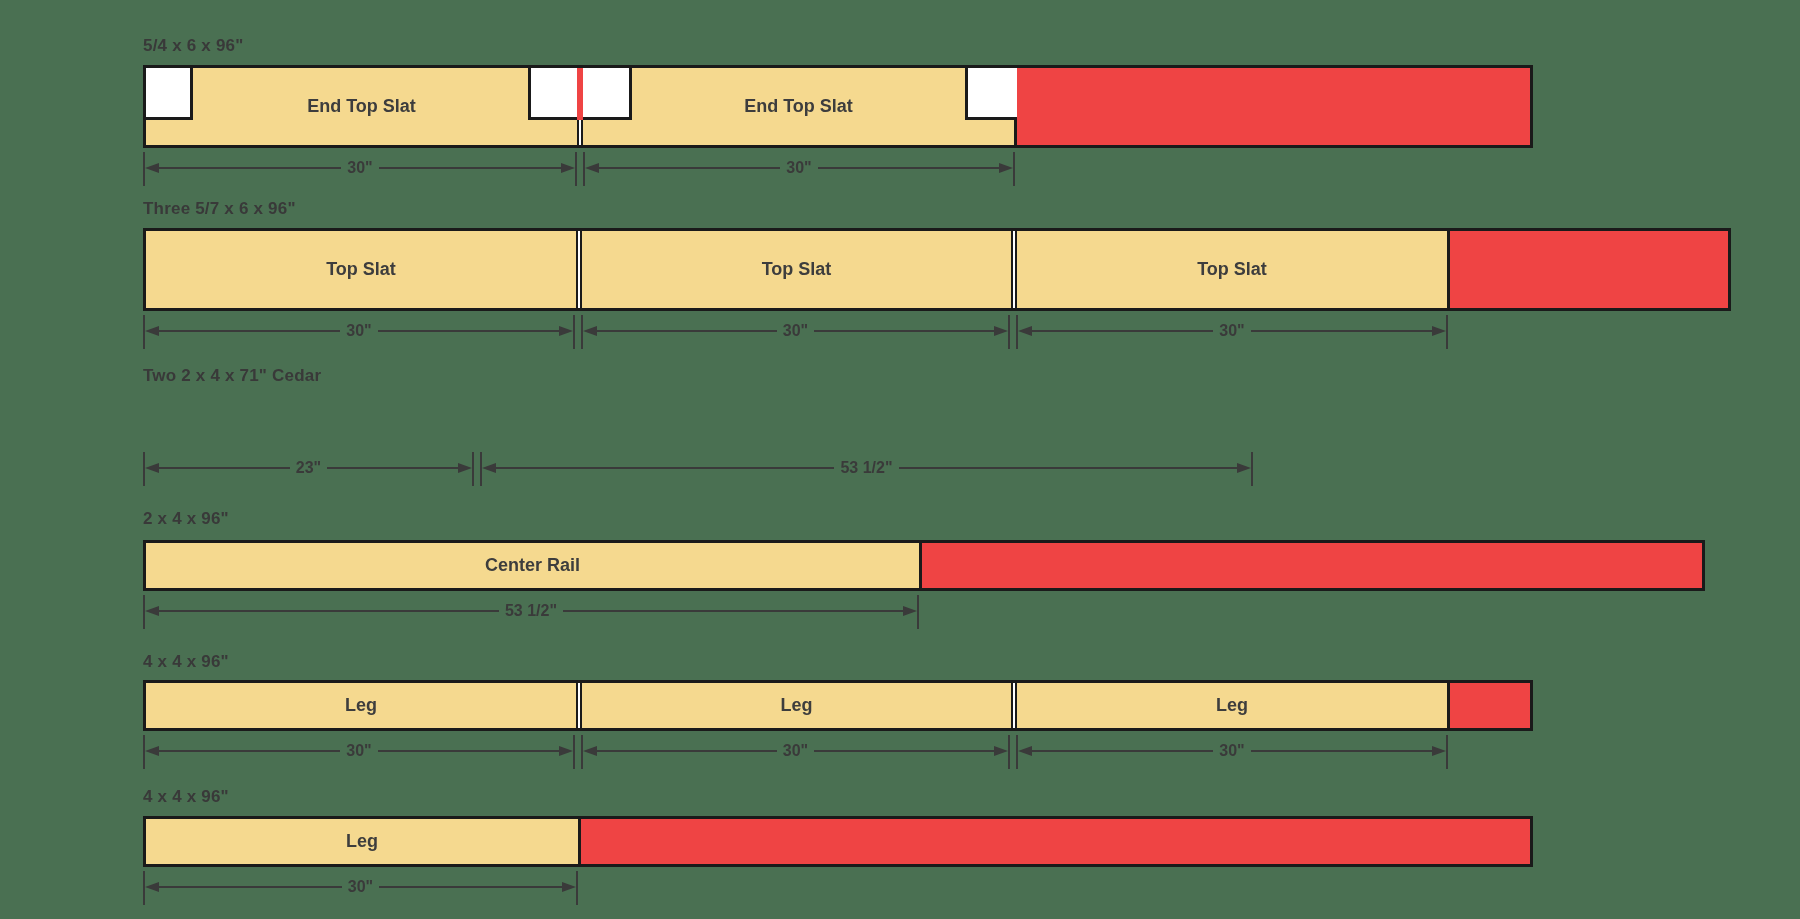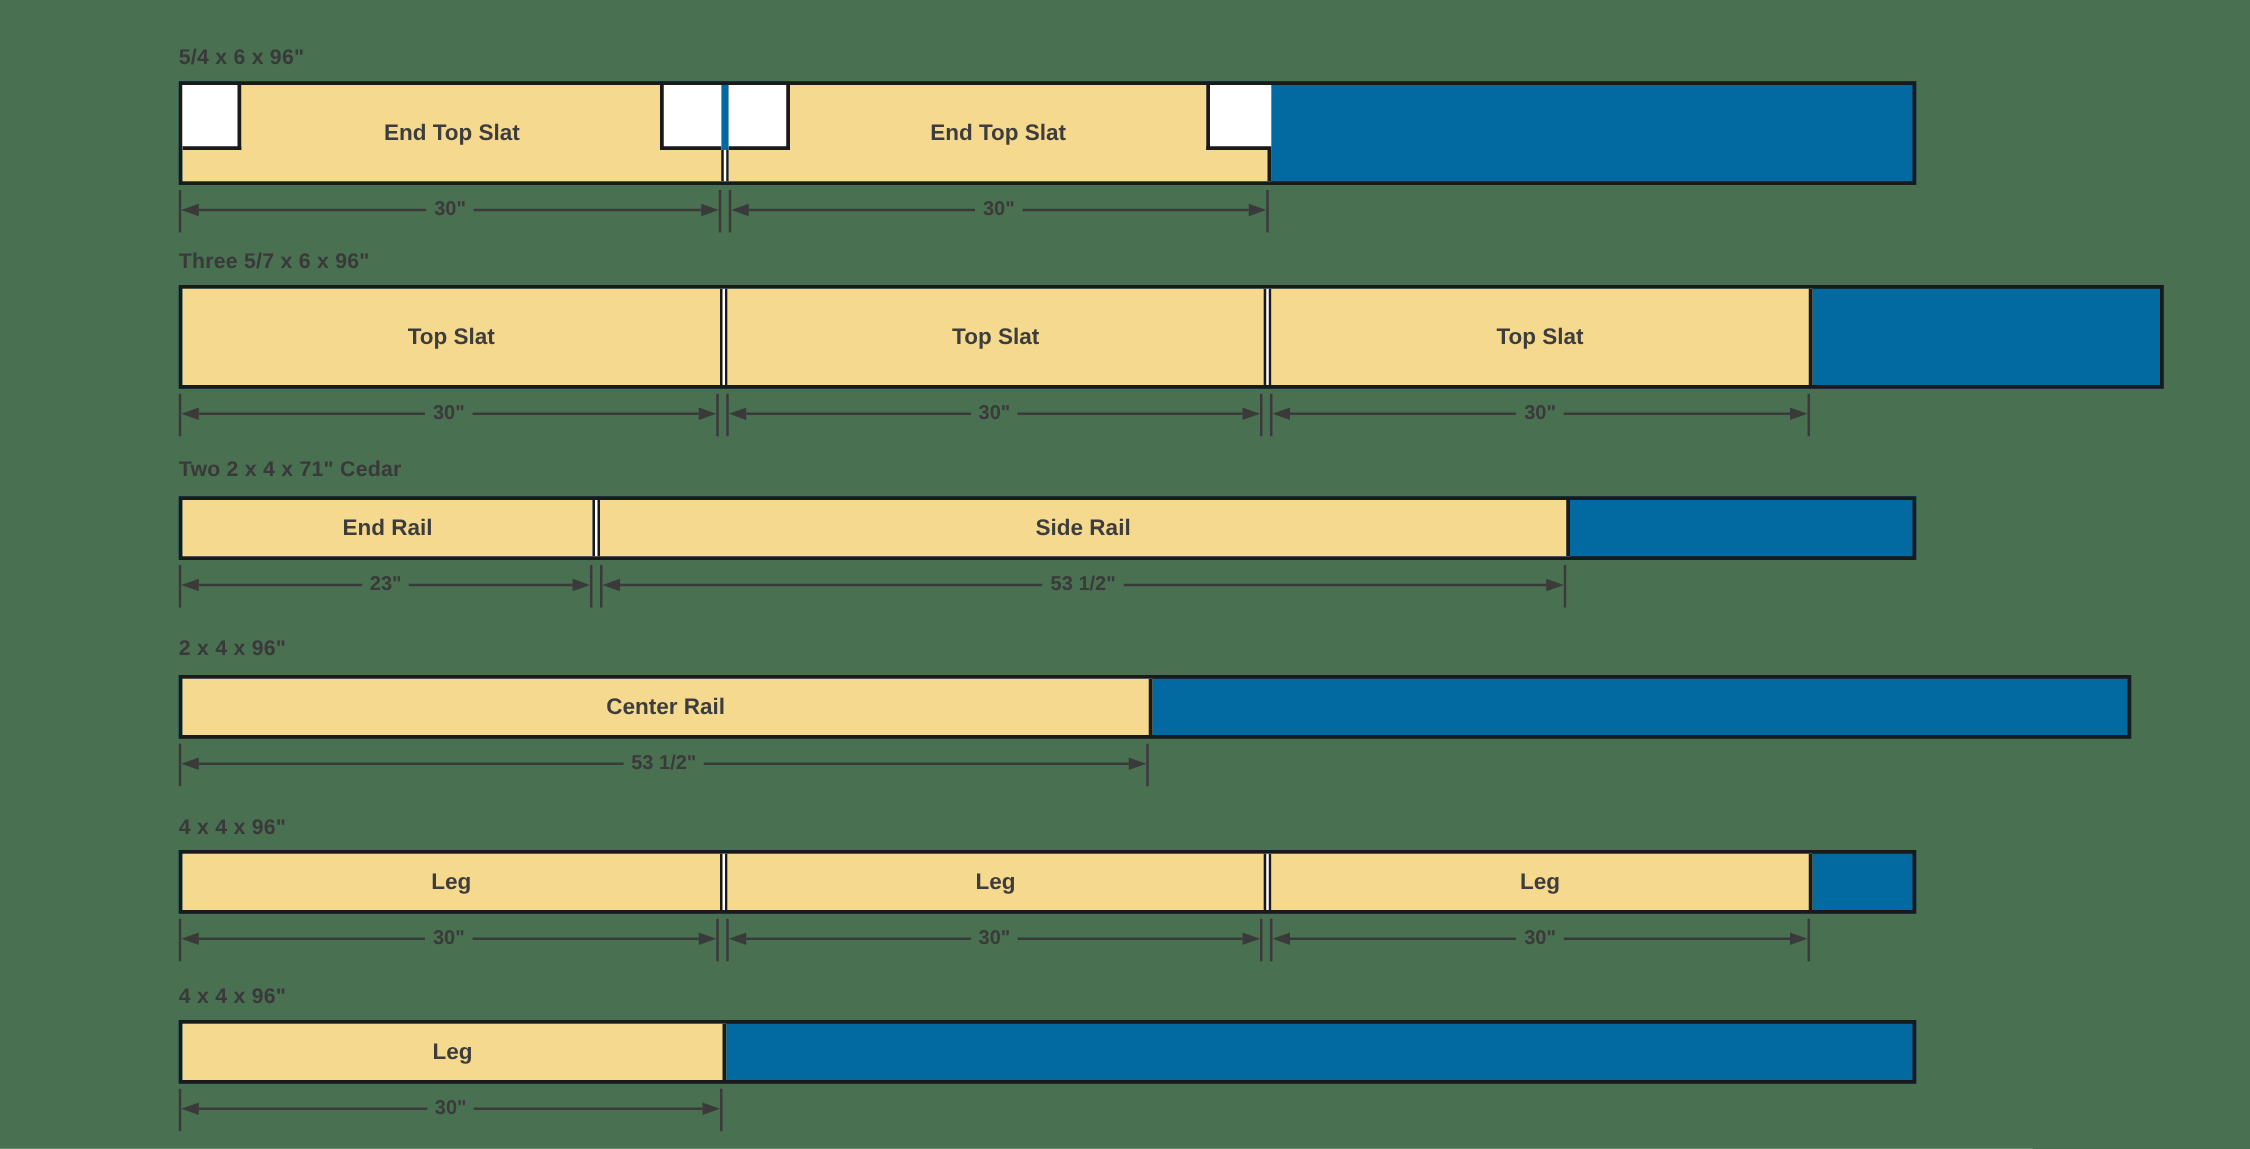--- a/index.html
+++ b/index.html
@@ -10,21 +10,21 @@
     background:#4a7052;
     overflow:hidden;
   }
   .board-label {
     position:absolute;
     font-weight:bold; font-size:17px; color:#393939;
     white-space:nowrap; letter-spacing:.2px;
   }
   .board {
     position:absolute;
-    background:#0369a1;
+    background:#ef4444;
     border:3px solid #1a1a1a;
     box-sizing:border-box;
   }
   .piece {
     position:absolute; top:0; bottom:0;
     background:#f5d98f;
   }
   .piece.last { border-right:3px solid #1a1a1a; box-sizing:border-box; }
   .piece-label {
     position:absolute; left:0; right:0; top:0; bottom:0;
@@ -146,29 +146,20 @@
     <div class="dim-row">
       <div class="arrow-w"></div>
       <div class="dline"></div>
       <span class="dim-label">30"</span>
       <div class="dline"></div>
       <div class="arrow-e"></div>
     </div>
   </div>
 
   <div class="board-label" style="left:143px; top:366px">Two 2 x 4 x 71" Cedar</div>
-  <div class="board" style="left:143px; top:397px; width:1390px; height:51px">
-    <div class="piece" style="left:0; width:328px">
-      <span class="piece-label">End Rail</span>
-    </div>
-    <div class="kerf full" style="left:328px"></div>
-    <div class="piece last" style="left:334px; width:776px">
-      <span class="piece-label">Side Rail</span>
-    </div>
-  </div>
   <div class="dim" style="left:143px; top:452px; width:331px">
     <div class="tick tl"></div>
     <div class="tick tr"></div>
     <div class="dim-row">
       <div class="arrow-w"></div>
       <div class="dline"></div>
       <span class="dim-label">23"</span>
       <div class="dline"></div>
       <div class="arrow-e"></div>
     </div>

